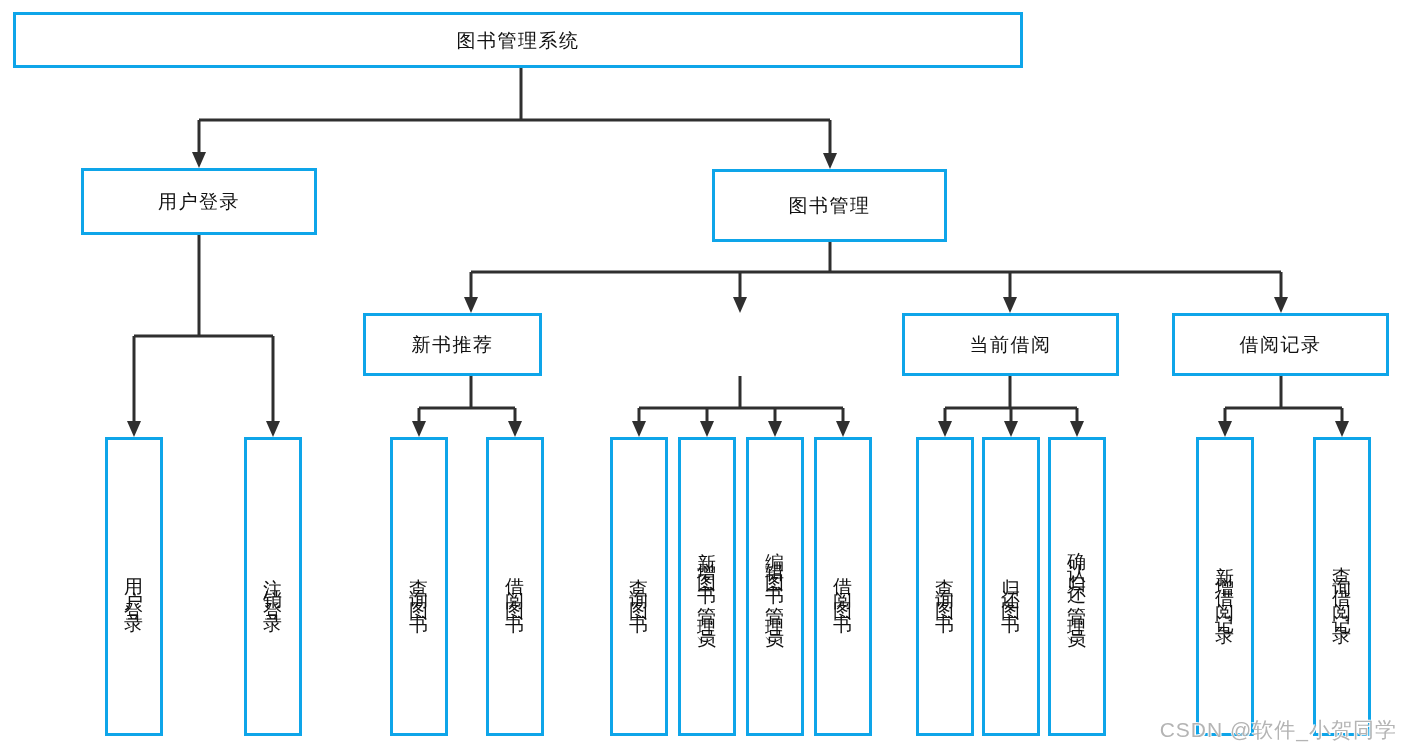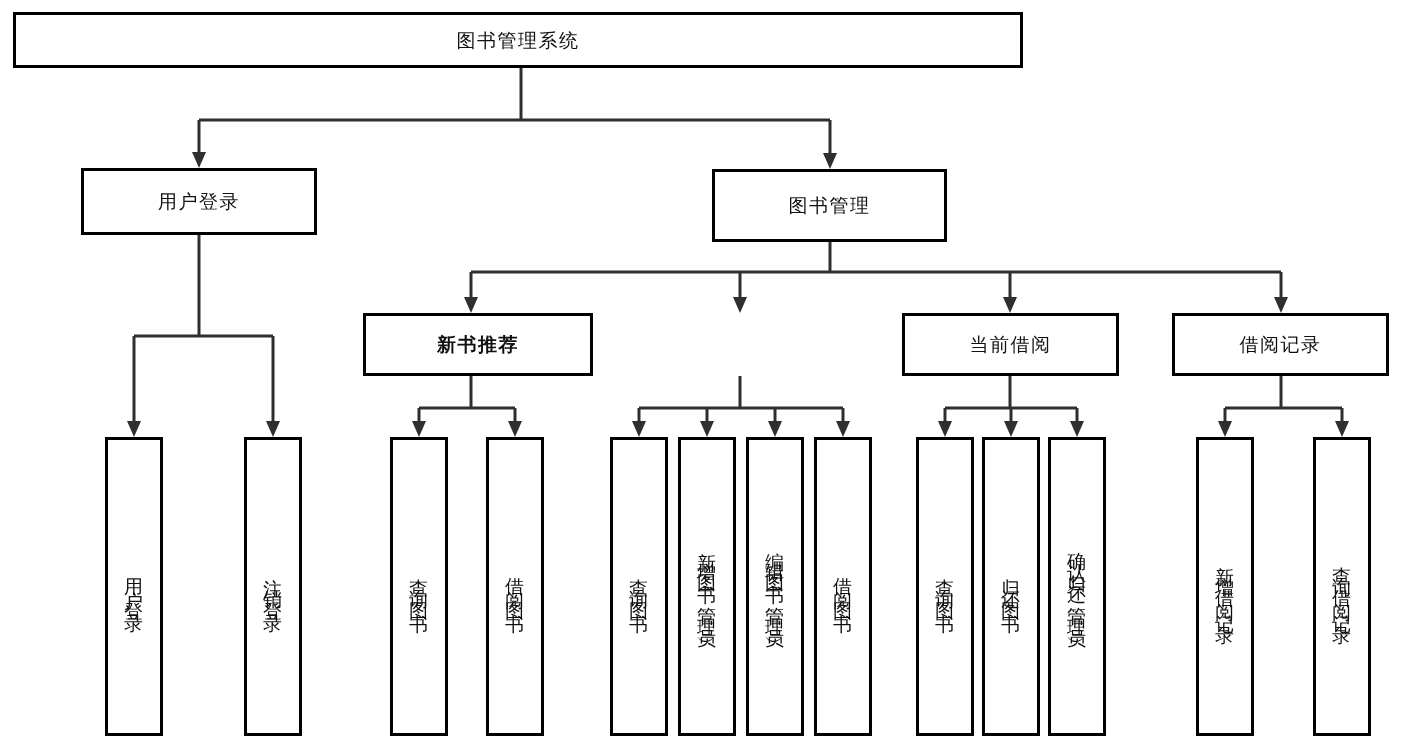--- a/index.html
+++ b/index.html
@@ -17,21 +17,21 @@
   }
   #wires {
     position: absolute;
     left: 0; top: 0;
     width: 1405px;
     height: 747px;
   }
   .node {
     position: absolute;
     box-sizing: border-box;
-    border: 3px solid #000000;
+    border: 3px solid #0ea5e9;
     background: #ffffff;
     display: flex;
     align-items: center;
     justify-content: center;
     color: #111111;
   }
   .h-label {
     font-size: 19px;
     letter-spacing: 1.5px;
     line-height: 1;
@@ -121,21 +121,21 @@
     <span class="h-label">图书管理系统</span>
   </div>
 
   <div class="node" style="left:81px; top:168px; width:236px; height:67px;">
     <span class="h-label">用户登录</span>
   </div>
   <div class="node" style="left:712px; top:169px; width:235px; height:73px;">
     <span class="h-label">图书管理</span>
   </div>
 
-  <div class="node" style="left:363px; top:313px; width:230px; height:63px;font-weight:bold;">
+  <div class="node" style="left:363px; top:313px; width:179px; height:63px;">
     <span class="h-label">新书推荐</span>
   </div>
   <div class="node" style="left:1172px; top:313px; width:217px; height:63px;">
     <span class="h-label">借阅记录</span>
   </div>
   <div class="node" style="left:902px; top:313px; width:217px; height:63px;">
     <span class="h-label">当前借阅</span>
   </div>
 
   <div class="node" style="left:105px; top:437px; width:58px; height:299px;">
@@ -175,13 +175,14 @@
     <span class="v-label long">确认归还（管理员）</span>
   </div>
 
   <div class="node" style="left:1196px; top:437px; width:58px; height:299px;">
     <span class="v-label">新增借阅记录</span>
   </div>
   <div class="node" style="left:1313px; top:437px; width:58px; height:299px;">
     <span class="v-label">查询借阅记录</span>
   </div>
 
+  <div id="watermark">CSDN @软件_小贺同学</div>
 </div>
 
 </body></html>

